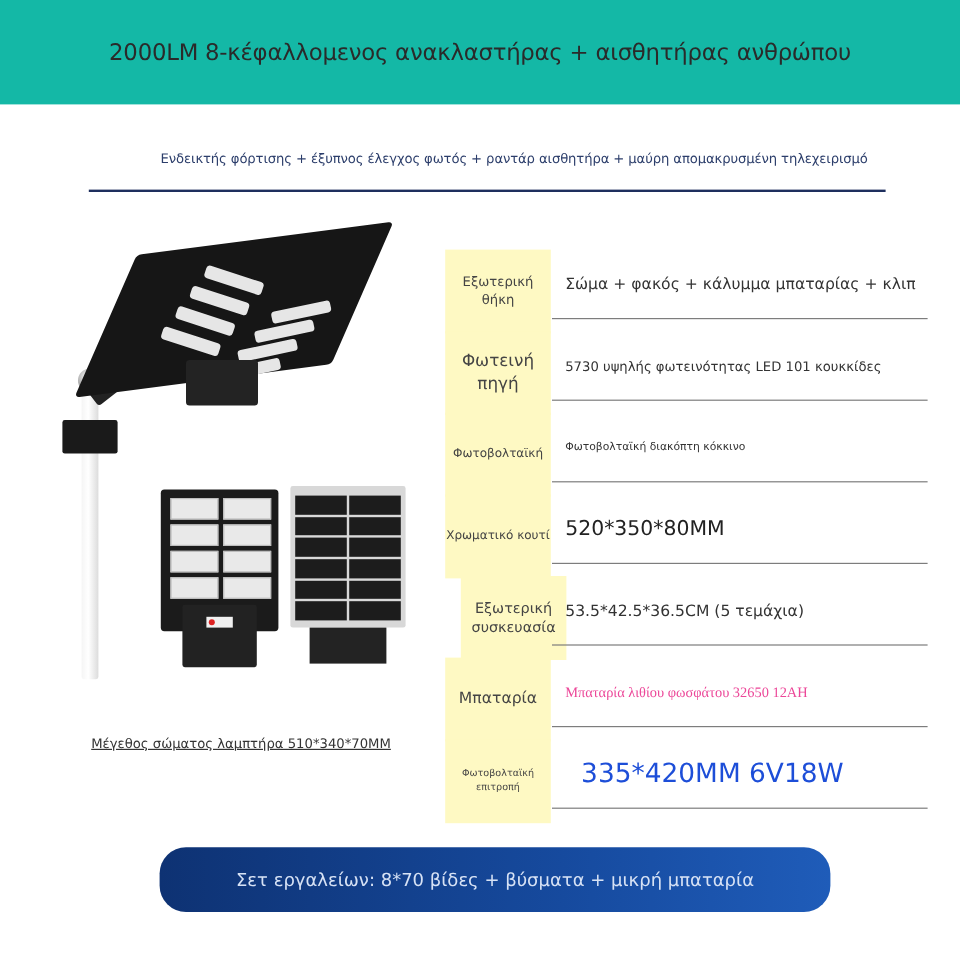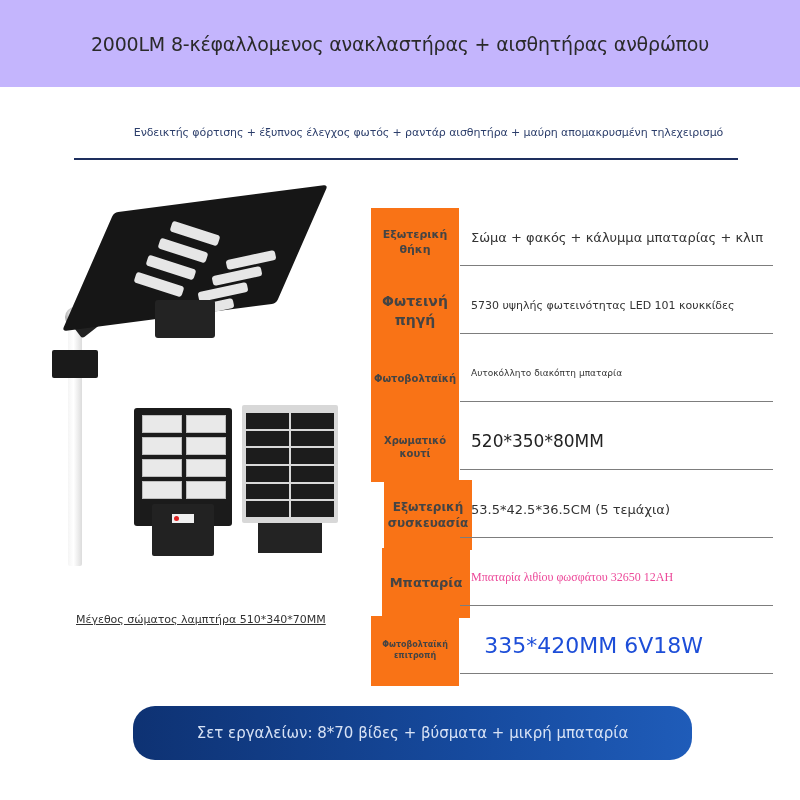--- a/index.html
+++ b/index.html
@@ -1,17 +1,17 @@
 <!DOCTYPE html>
 <html><head>
 <meta charset="utf-8">
 <style>
   html,body{margin:0;padding:0;}
   body{width:800px;height:800px;position:relative;background:#fff;overflow:hidden;font-family:"DejaVu Sans","Liberation Sans",sans-serif;color:#333;}
-  .banner{position:absolute;left:0;top:0;width:800px;height:87px;background:#c4b5fd;display:flex;align-items:center;justify-content:center;}
+  .banner{position:absolute;left:0;top:0;width:800px;height:87px;background:#14b8a6;display:flex;align-items:center;justify-content:center;}
   .banner-title{font-size:19px;color:#2a2a2a;letter-spacing:-0.2px;}
   .subline{position:absolute;left:74px;top:118px;width:664px;height:42px;}
   .subline-text{position:absolute;left:0;right:0;top:8px;text-align:center;font-size:11px;color:#2c3e6b;letter-spacing:-0.1px;padding-left:45px;}
   .subline-rule{position:absolute;left:0;right:0;bottom:0;height:2px;background:#1e2f5e;}
   .pole{position:absolute;left:68px;top:316px;width:14px;height:250px;background:linear-gradient(90deg,#f5f5f5,#ffffff 40%,#dcdcdc);border-radius:2px;}
   .pole-cap{position:absolute;left:65px;top:307px;width:20px;height:20px;border-radius:50%;background:radial-gradient(circle at 40% 35%,#fff,#9a9a9a 60%,#555);}
   .bracket{position:absolute;left:52px;top:350px;width:46px;height:28px;background:#1a1a1a;border-radius:2px;}
   .arm{position:absolute;left:78px;top:326px;width:80px;height:14px;background:#222;transform:rotate(-38deg);transform-origin:left center;border-radius:3px;}
   .lamp-head{position:absolute;left:95px;top:198px;width:200px;height:120px;background:#161616;transform:skewX(-30deg) rotate(-8deg);border-radius:4px;}
   .lamp-panel{position:absolute;background:#e6e6e6;border-radius:3px;}
@@ -23,21 +23,21 @@
   .fv-sticker{position:absolute;left:38px;top:106px;width:22px;height:9px;background:#f0f0f0;}
   .fv-sticker::before{content:"";position:absolute;left:2px;top:2px;width:5px;height:5px;border-radius:50%;background:#d22;}
   .back-view{position:absolute;left:242px;top:405px;width:96px;height:148px;}
   .bv-frame{position:absolute;left:0;top:0;width:96px;height:118px;background:#d8d8d8;border-radius:2px;}
   .bv-grid{position:absolute;left:4px;top:8px;width:88px;height:104px;display:grid;grid-template-columns:1fr 1fr;grid-template-rows:repeat(6,1fr);gap:2px;}
   .bv-grid div{background:#1c1c1c;}
   .bv-mount{position:absolute;left:16px;top:118px;width:64px;height:30px;background:#232323;}
   .lamp-caption{position:absolute;left:76px;top:613px;font-size:11px;color:#333;text-decoration:underline;}
   .spec-table{position:absolute;left:371px;top:208px;width:402px;}
   .spec-row{position:relative;height:58px;margin-bottom:10px;}
-  .spec-label{position:absolute;left:0;top:0;width:88px;height:70px;background:#f97316;display:flex;align-items:center;justify-content:center;text-align:center;color:#444;line-height:1.35;font-weight:bold;}
+  .spec-label{position:absolute;left:0;top:0;width:88px;height:70px;background:#fef9c3;display:flex;align-items:center;justify-content:center;text-align:center;color:#444;line-height:1.35;}
   .spec-value{position:absolute;left:100px;right:0;top:0;height:58px;display:flex;align-items:center;color:#333;white-space:nowrap;overflow:hidden;}
   .spec-rule{position:absolute;left:89px;right:0;bottom:0;height:1px;background:#7d7d7d;}
   .cta{position:absolute;left:133px;top:706px;width:559px;height:54px;border-radius:22px;background:linear-gradient(90deg,#0e3273,#164a9e 60%,#1f5cb9);display:flex;align-items:center;justify-content:center;}
   .cta-text{color:#d7e2f5;font-size:15px;}
 </style>
 </head>
 <body>
 
 <div class="banner">
   <span class="banner-title">2000LM 8-κέφαλλομενος ανακλαστήρας + αισθητήρας ανθρώπου</span>
@@ -106,35 +106,35 @@
     <div class="spec-value" style="font-size:13px;">Σώμα + φακός + κάλυμμα μπαταρίας + κλιπ</div>
     <div class="spec-rule"></div>
   </div>
   <div class="spec-row">
     <div class="spec-label" style="font-size:14px;">Φωτεινή πηγή</div>
     <div class="spec-value" style="font-size:11px;">5730 υψηλής φωτεινότητας LED 101 κουκκίδες</div>
     <div class="spec-rule"></div>
   </div>
   <div class="spec-row">
     <div class="spec-label" style="font-size:10px;">Φωτοβολταϊκή</div>
-    <div class="spec-value" style="font-size:9px;">Αυτοκόλλητο διακόπτη μπαταρία</div>
+    <div class="spec-value" style="font-size:9px;">Φωτοβολταϊκή διακόπτη κόκκινο</div>
     <div class="spec-rule"></div>
   </div>
   <div class="spec-row">
     <div class="spec-label" style="font-size:10px;">Χρωματικό κουτί</div>
     <div class="spec-value" style="font-size:17px;color:#222;">520*350*80MM</div>
     <div class="spec-rule"></div>
   </div>
   <div class="spec-row">
     <div class="spec-label" style="font-size:12px;margin-left:13px;">Εξωτερική συσκευασία</div>
     <div class="spec-value" style="font-size:13px;">53.5*42.5*36.5CM (5 τεμάχια)</div>
     <div class="spec-rule"></div>
   </div>
   <div class="spec-row">
-    <div class="spec-label" style="font-size:13px;margin-left:11px;">Μπαταρία</div>
+    <div class="spec-label" style="font-size:13px;">Μπαταρία</div>
     <div class="spec-value" style="font-size:12px;color:#ec4899;font-family:Liberation Serif, serif;">Μπαταρία λιθίου φωσφάτου 32650 12AH</div>
     <div class="spec-rule"></div>
   </div>
   <div class="spec-row">
     <div class="spec-label" style="font-size:8px;">Φωτοβολταϊκή επιτροπή</div>
     <div class="spec-value" style="font-size:22px;color:#1d4ed8;left:108px;right:70px;justify-content:flex-end;">335*420MM 6V18W</div>
     <div class="spec-rule"></div>
   </div>
 </div>
 

